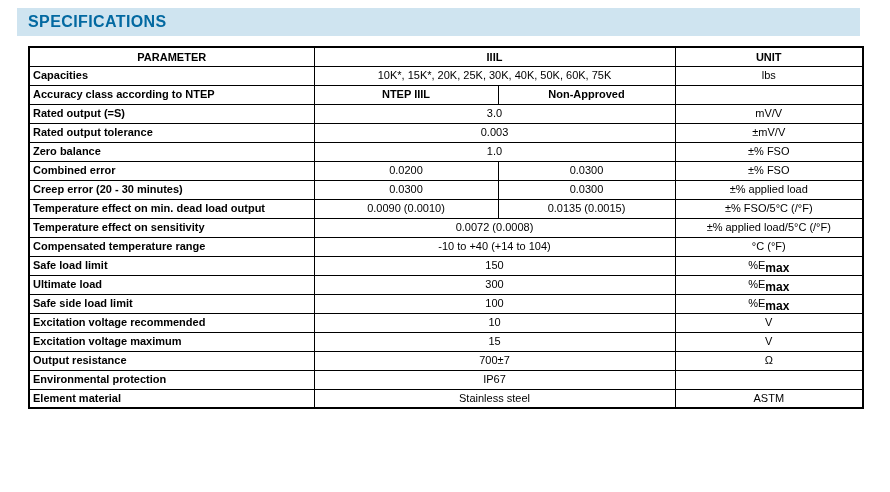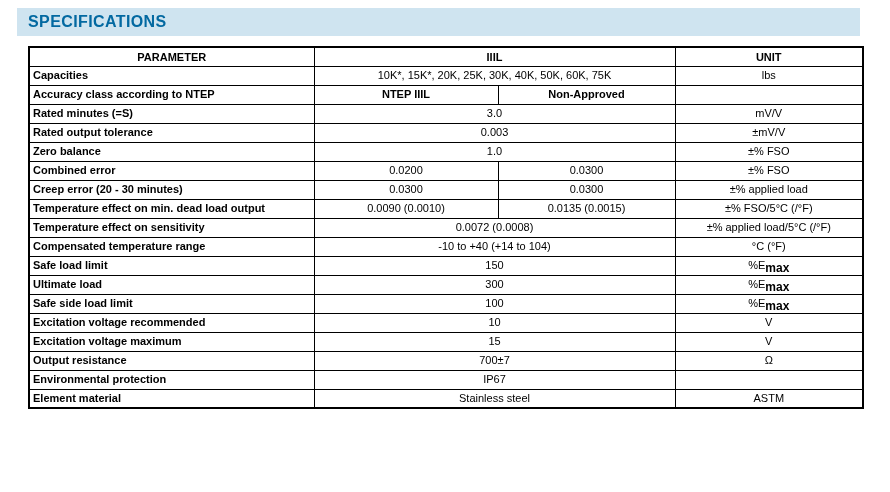--- a/index.html
+++ b/index.html
@@ -76,21 +76,21 @@
         <td colspan="2" class="val">10K*, 15K*, 20K, 25K, 30K, 40K, 50K, 60K, 75K</td>
         <td class="val">lbs</td>
       </tr>
       <tr>
         <td class="param">Accuracy class according to NTEP</td>
         <td class="val b">NTEP IIIL</td>
         <td class="val b">Non-Approved</td>
         <td class="val"></td>
       </tr>
       <tr>
-        <td class="param">Rated minutes (=S)</td>
+        <td class="param">Rated output (=S)</td>
         <td colspan="2" class="val">3.0</td>
         <td class="val">mV/V</td>
       </tr>
       <tr>
         <td class="param">Rated output tolerance</td>
         <td colspan="2" class="val">0.003</td>
         <td class="val">±mV/V</td>
       </tr>
       <tr>
         <td class="param">Zero balance</td>

